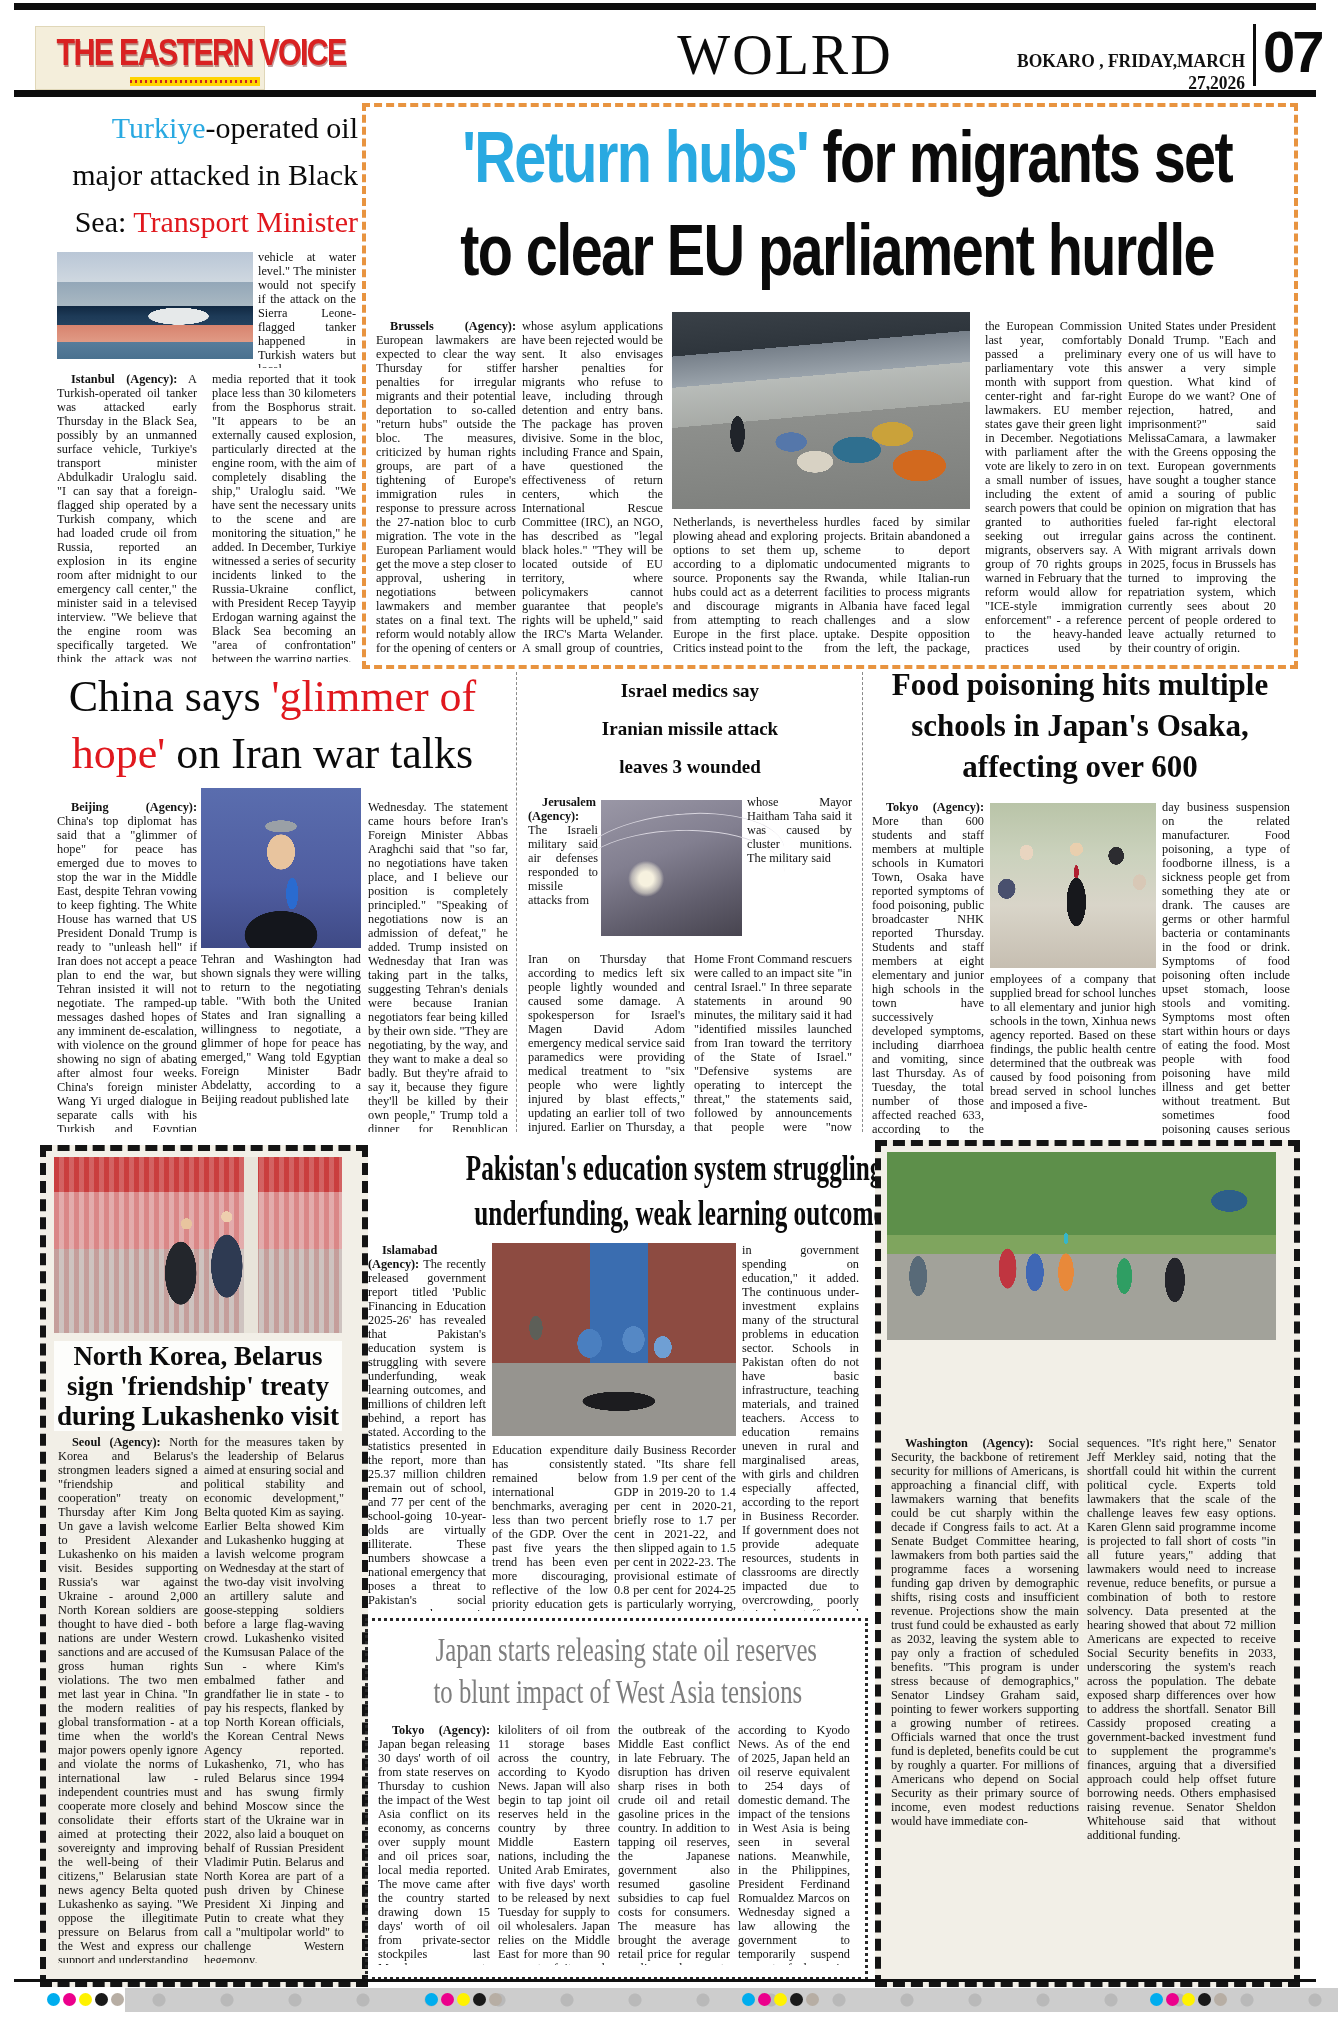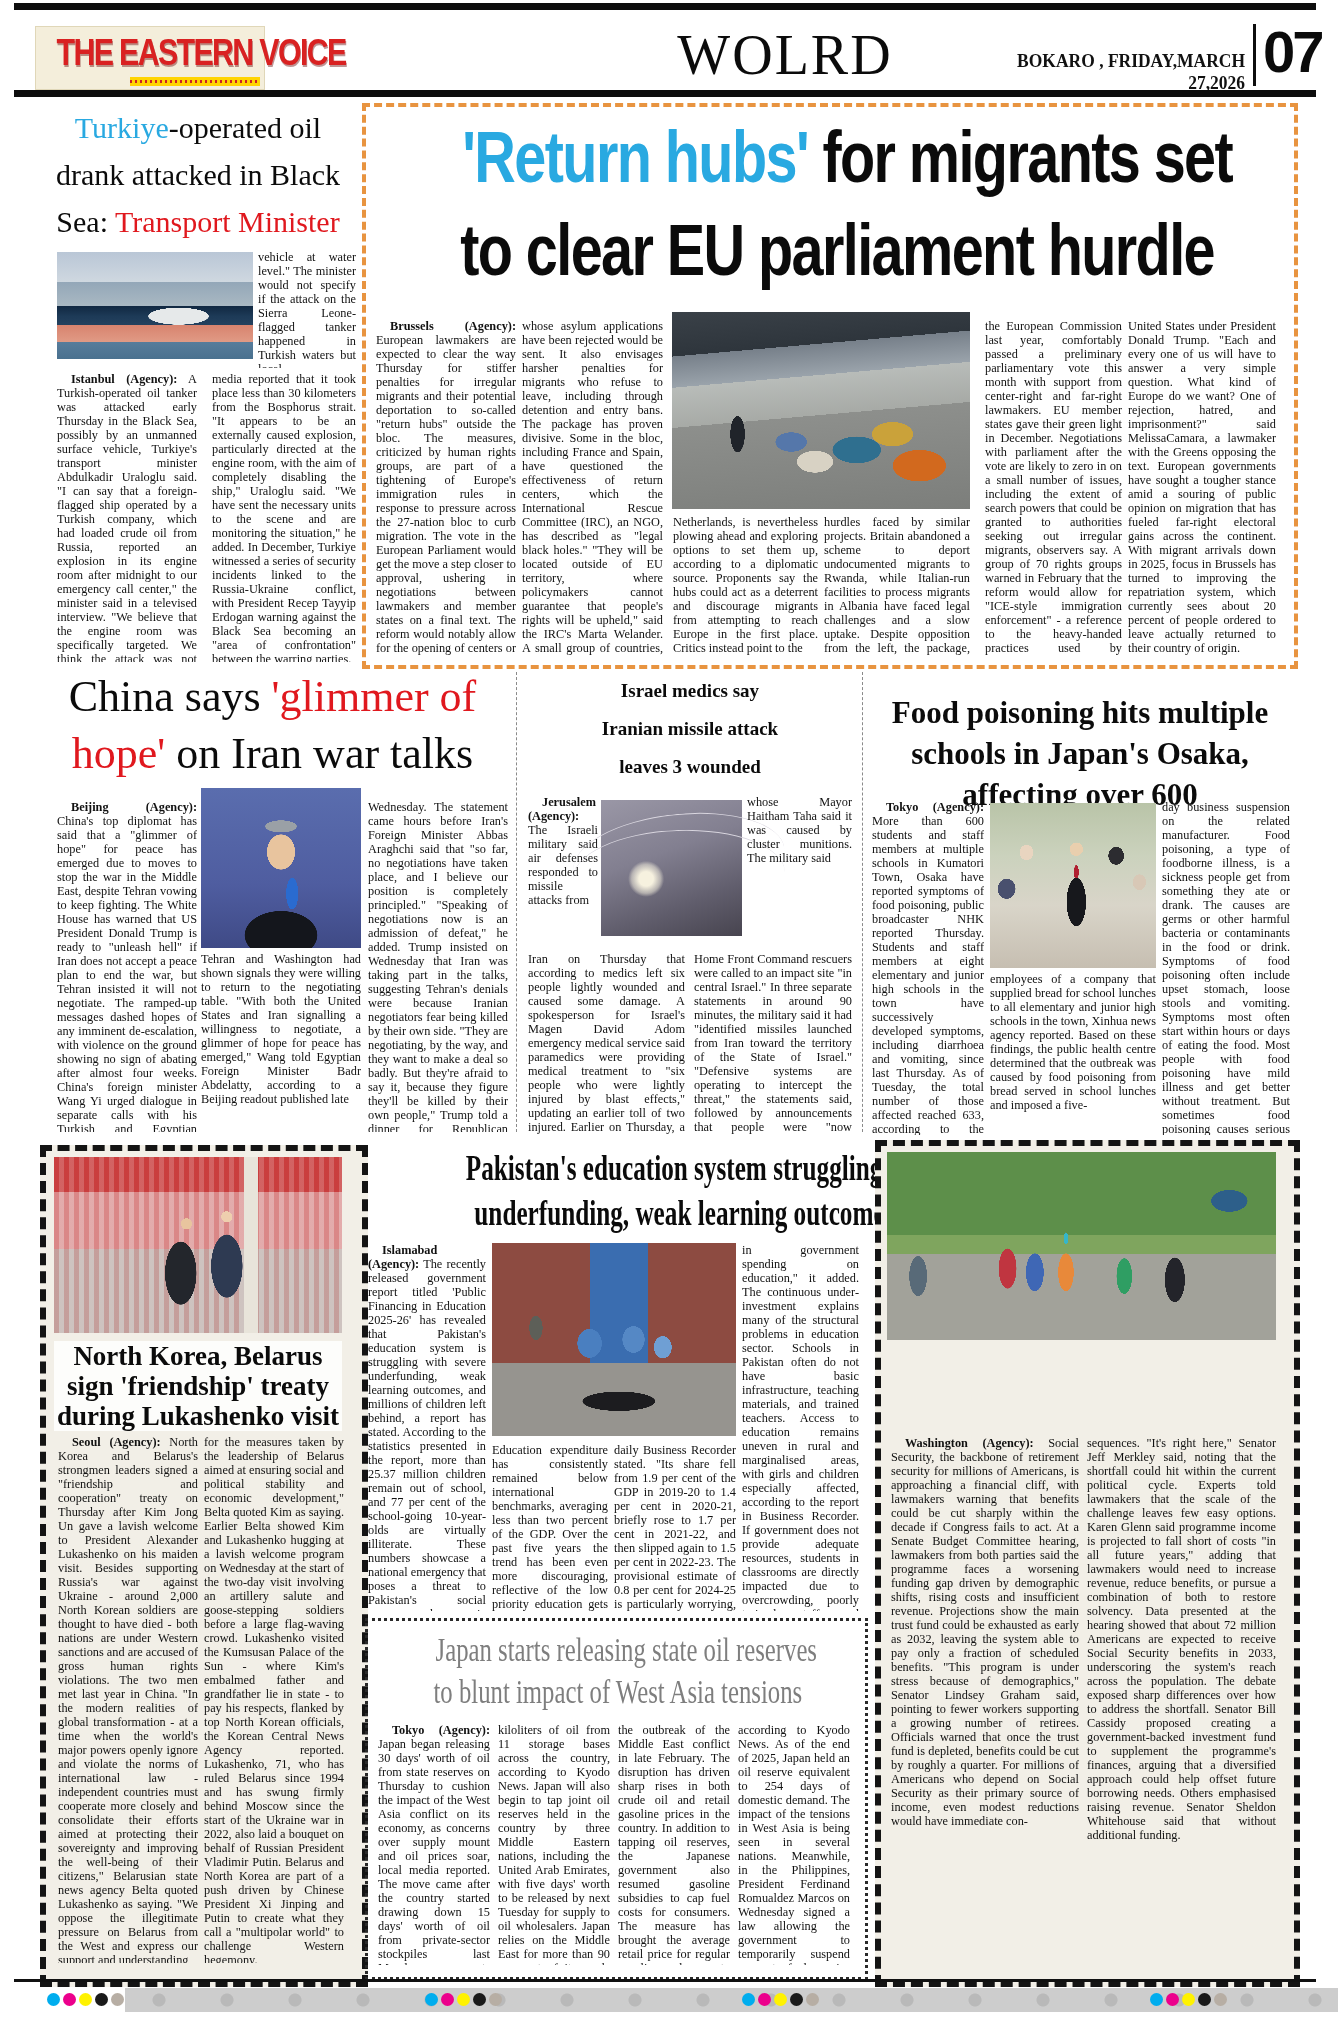--- a/index.html
+++ b/index.html
@@ -28,21 +28,21 @@
   .col{position:absolute;font-size:12.3px;line-height:14px;text-align:justify;overflow:hidden;}
   .col.first{text-indent:14px;}
   .dateline{font-weight:bold;}
   .hl{position:absolute;text-align:center;color:#0b0b0b;}
   .cyan{color:#29a9e1;}
   .red{color:#e0181e;}
   .gray{color:#7e7e7e;}
   .cond{display:inline-block;transform-origin:center;white-space:nowrap;}
   .vsep{position:absolute;width:0;border-left:1px dashed #8a8a8a;}
   
-  #hl-tanker{left:38px;top:104px;width:320px;font-size:30px;line-height:47px;}
+  #hl-tanker{left:38px;top:104px;width:320px;font-size:30px;line-height:47px;text-align:right;}
   #ph-tanker{position:absolute;left:57px;top:252px;width:196px;height:107px;
      background:
       radial-gradient(50px 14px at 62% 60%,#e6e9ea 0 60%,transparent 61%),
       linear-gradient(180deg,#b9c6d6 0%,#cfd8e0 28%,#93a7b8 28%,#a9b8c2 50%,
                       #102740 50%,#1d3a57 60%,#24415e 68%,#d8836e 68%,#e09a85 84%,
                       #577c9b 84%,#49718f 100%);}
   #a-inset{left:258px;top:250px;width:98px;height:118px;}
   #a-col1{left:57px;top:372px;width:140px;height:290px;}
   #a-col2{left:212px;top:372px;width:144px;height:290px;}
   
@@ -86,21 +86,21 @@
       radial-gradient(24px 24px at 32% 58%,#f6f1df 0 30%,rgba(246,241,223,.5) 60%,transparent 75%),
       linear-gradient(160deg,#9a97a6 0%,#827f90 40%,#615e6d 72%,#47444f 100%);}
   #ph-israel:before,#ph-israel:after{content:"";position:absolute;left:-20%;width:150%;height:90px;
       border-top:1.5px solid #d9d6df;border-radius:50%;}
   #ph-israel:before{top:14px;transform:rotate(-6deg);}
   #ph-israel:after{top:30px;transform:rotate(-2deg);}
   #i-inset-r{left:747px;top:795px;width:105px;height:152px;}
   #i-col1{left:528px;top:952px;width:157px;height:182px;}
   #i-col2{left:694px;top:952px;width:158px;height:182px;}
   #sep-2{left:862px;top:672px;height:460px;}
-  #hl-food{left:868px;top:664px;width:424px;font-size:31px;line-height:41px;font-weight:bold;margin-top:28px;}
+  #hl-food{left:868px;top:664px;width:424px;font-size:31px;line-height:41px;font-weight:bold;}
   #f-col1{left:872px;top:800px;width:112px;height:335px;}
   #ph-food{position:absolute;left:990px;top:803px;width:166px;height:165px;
      background:
       radial-gradient(16px 40px at 52% 60%,#17181c 0 60%,transparent 61%),
       radial-gradient(4px 12px at 52% 42%,#b02030 0 60%,transparent 61%),
       radial-gradient(12px 12px at 52% 28%,#e9cfae 0 55%,transparent 56%),
       radial-gradient(12px 14px at 22% 30%,#e9d5c0 0 55%,transparent 56%),
       radial-gradient(14px 16px at 76% 32%,#2c2c30 0 55%,transparent 56%),
       radial-gradient(12px 14px at 90% 48%,#d8c8b6 0 55%,transparent 56%),
       radial-gradient(16px 18px at 10% 52%,#49506e 0 55%,transparent 56%),
@@ -184,21 +184,21 @@
     <div class="logo-strip"></div>
   </div>
   <div class="section-title">WOLRD</div>
   <div class="mast-date">BOKARO , FRIDAY,MARCH 27,2026</div>
   <div class="mast-vr"></div>
   <div class="page-num">07</div>
   <div class="mast-rule"></div>
 
   <div class="hl" id="hl-tanker">
     <span class="cyan">Turkiye</span><span>-operated oil</span><br>
-    <span>drank attacked in Black</span><br>
+    <span>major attacked in Black</span><br>
     <span>Sea: </span><span class="red">Transport Minister</span>
   </div>
   <div id="ph-tanker"></div>
   <div class="col" id="a-inset">vehicle at water level." The minister would not specify if the attack on the Sierra Leone-flagged tanker happened in Turkish waters but local</div>
   <div class="col first" id="a-col1">
     <b class="dateline">Istanbul (Agency):</b>
     <span>A Turkish-operated oil tanker was attacked early Thursday in the Black Sea, possibly by an unmanned surface vehicle, Turkiye's transport minister Abdulkadir Uraloglu said. "I can say that a foreign-flagged ship operated by a Turkish company, which had loaded crude oil from Russia, reported an explosion in its engine room after midnight to our emergency call center," the minister said in a televised interview. "We believe that the engine room was specifically targeted. We think the attack was not carried out by a drone, but by an unmanned surface</span>
   </div>
   <div class="col" id="a-col2">media reported that it took place less than 30 kilometers from the Bosphorus strait. "It appears to be an externally caused explosion, particularly directed at the engine room, with the aim of completely disabling the ship," Uraloglu said. "We have sent the necessary units to the scene and are monitoring the situation," he added. In December, Turkiye witnessed a series of security incidents linked to the Russia-Ukraine conflict, with President Recep Tayyip Erdogan warning against the Black Sea becoming an "area of confrontation" between the warring parties.</div>
 

